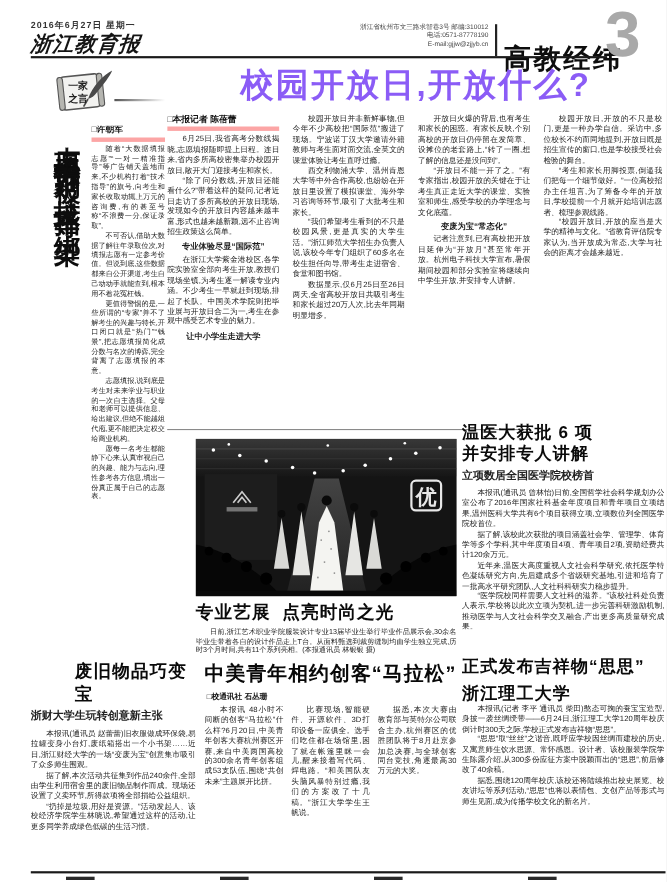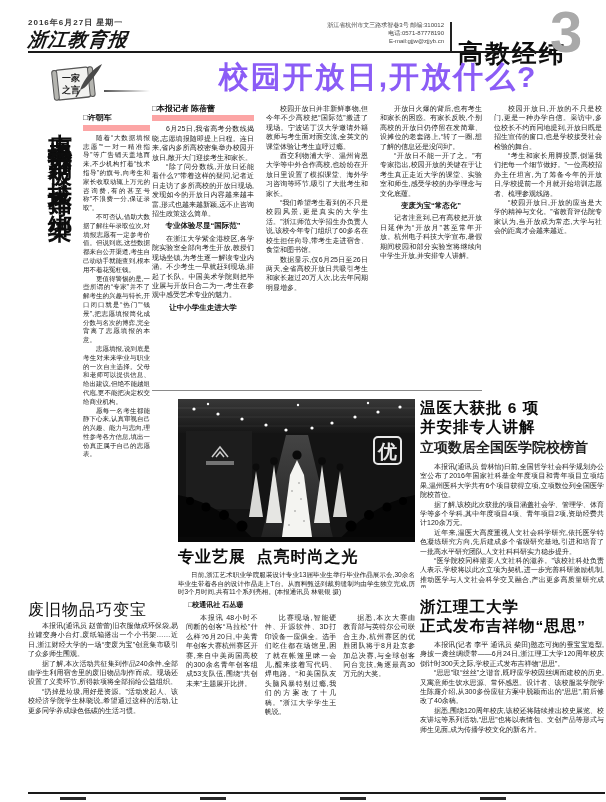--- a/index.html
+++ b/index.html
@@ -13,21 +13,21 @@
   .hdr-contact { position:absolute; left:322px; top:21px; width:122px; text-align:right; font-size:6px; line-height:8px; color:#444; }
   .hdr-vrule { position:absolute; left:450px; top:22px; width:1.5px; height:29px; background:#222; }
   .hdr-section { position:absolute; left:458px; top:21px; font-size:25px; font-weight:900; letter-spacing:2px; color:#0d0d0d;margin-top:16px; }
   .hdr-pagenum { position:absolute; left:550px; top:2px; font-size:58px; font-weight:bold; color:#a9a9a9; line-height:60px; }
   .hdr-rule { position:absolute; left:28px; top:51px; width:524px; height:2px; background:#1a1a1a; }
 
   
   .tiny { font-size:7px; line-height:9.4px; text-align:justify; text-justify:inter-character; word-break:break-all; color:#1c1c1c; overflow:hidden; }
   .tiny p { margin:0; text-indent:14px; }
   .tiny p.sh { text-align:center; text-indent:0; font-weight:bold; margin:3px 0; font-size:7.5px; }
-  .byline { font-size:8px; font-weight:bold; color:#111; border-bottom:6px solid #fca5a5; padding-bottom:2px; margin-bottom:3px; }
+  .byline { font-size:8px; font-weight:bold; color:#111; border-bottom:4px solid #fca5a5; padding-bottom:2px; margin-bottom:3px; }
 
   
   .op-logo { position:absolute; left:50px; top:60px;text-align:right; }
   .op-grad { position:absolute; left:104px; top:90px; width:46px; height:2px; background:linear-gradient(to right,#555,#fff); }
   .op-wrap { position:absolute; left:30px; top:114px; width:120px; height:478px; display:flex; gap:7px; overflow:hidden; }
   .op-vtitle { writing-mode:vertical-rl; font-family:"Liberation Serif", serif; font-size:24px; font-weight:900; letter-spacing:4px; width:46px; color:#0d0d0d; }
   .op-text { width:67px; font-size:6.5px; line-height:8.8px; }
   .op-text p { text-indent:13px; }
 
   
@@ -41,29 +41,29 @@
   .badge { position:absolute; left:497px; top:356px; width:96px; height:23px; background:#0c0c0c; color:#fff; border-radius:10px; text-align:center; font-size:13px; font-weight:900; line-height:23px; letter-spacing:1px; box-shadow:0 0 0 1.5px #fff, 0 0 0 2.5px #777, 1px 2px 3px #999; }
 
   
   .photo-wrap { position:absolute; left:178px; top:399px; width:237px; }
   .photo-frame { width:237px; height:143px; background:#111; overflow:hidden; }
   .photo-title { font-size:16px; font-weight:900; letter-spacing:1px; color:#0a0a0a; margin:5px 0 3px 0;font-family:Liberation Mono, monospace; }
   .photo-cap { font-size:6.5px; line-height:8.6px; }
   .photo-cap p { text-indent:13px; }
 
   
-  .wz { position:absolute; left:420px; top:398px; width:184px; height:190px; overflow:hidden; }
+  .wz { position:absolute; left:420px; top:384px; width:184px; height:190px; overflow:hidden; }
   .wz-t { font-size:15.5px; font-weight:900; line-height:19px; letter-spacing:1px; color:#0a0a0a; }
-  .wz-sub { font-size:14px; font-weight:bold; margin:3px 0 5px 0; color:#222; }
+  .wz-sub { font-size:10px; font-weight:bold; margin:3px 0 5px 0; color:#222; }
 
   .mascot { position:absolute; left:420px; top:597px; width:184px; height:194px; overflow:hidden; }
 
   
   .recycle { position:absolute; left:28px; top:600px; width:150px; height:190px; overflow:hidden; }
-  .rc-t { font-size:16px; font-weight:400; letter-spacing:1px; color:#0a0a0a; }
+  .rc-t { font-size:16px; font-weight:700; letter-spacing:1px; color:#0a0a0a;margin-left:40px; }
   .rc-sub { font-size:10px; font-weight:bold; margin:2px 0 5px 0; color:#222; }
 
   .maker { position:absolute; left:186px; top:600px; width:229px; height:190px; }
   .mk-t { text-align:center; font-size:18px; font-weight:900; letter-spacing:1px; color:#080808; margin-bottom:4px; }
   .mk-by { font-size:7px; font-weight:bold; margin:0 0 3px 2px; }
   .mk-cols { display:flex; gap:7px; height:152px; overflow:hidden; }
   .mk-cols .tiny { flex:1; }
 
   .foot-rule { position:absolute; left:28px; top:792px; width:577px; height:2px; background:#1a1a1a; }
   .foot-mark { position:absolute; top:797px; width:26px; height:3px; background:#2a2a2a; }
@@ -238,45 +238,47 @@
     <div class="tiny" style="height:128px;">
       <p>本报讯(通讯员 曾林怡)日前,全国哲学社会科学规划办公室公布了2016年国家社科基金年度项目和青年项目立项结果,温州医科大学共有6个项目获得立项,立项数位列全国医学院校首位。</p>
       <p>据了解,该校此次获批的项目涵盖社会学、管理学、体育学等多个学科,其中年度项目4项、青年项目2项,资助经费共计120余万元。</p>
       <p>近年来,温医大高度重视人文社会科学研究,依托医学特色凝练研究方向,先后建成多个省级研究基地,引进和培育了一批高水平研究团队,人文社科科研实力稳步提升。</p>
       <p>“医学院校同样需要人文社科的滋养。”该校社科处负责人表示,学校将以此次立项为契机,进一步完善科研激励机制,推动医学与人文社会科学交叉融合,产出更多高质量研究成果。</p>
     </div>
   </div>
 
   <div class="recycle">
     <div class="rc-t">废旧物品巧变宝</div>
+    <div class="rc-sub">浙财大学生玩转创意新主张</div>
     <div class="tiny" style="height:150px;">
       <p>本报讯(通讯员 赵蕾蕾)旧衣服做成环保袋,易拉罐变身小台灯,废纸箱搭出一个小书架……近日,浙江财经大学的一场“变废为宝”创意集市吸引了众多师生围观。</p>
       <p>据了解,本次活动共征集到作品240余件,全部由学生利用宿舍里的废旧物品制作而成。现场还设置了义卖环节,所得款项将全部捐给公益组织。</p>
       <p>“扔掉是垃圾,用好是资源。”活动发起人、该校经济学院学生林晓说,希望通过这样的活动,让更多同学养成绿色低碳的生活习惯。</p>
     </div>
   </div>
 
   <div class="maker">
+    <div class="mk-t">中美青年相约创客“马拉松”</div>
     <div class="mk-by">□校通讯社 石丛珊</div>
     <div class="mk-cols">
       <div class="tiny">
         <p>本报讯 48小时不间断的创客“马拉松”什么样?6月20日,中美青年创客大赛杭州赛区开赛,来自中美两国高校的300余名青年创客组成53支队伍,围绕“共创未来”主题展开比拼。</p>
       </div>
       <div class="tiny">
         <p>比赛现场,智能硬件、开源软件、3D打印设备一应俱全。选手们吃住都在场馆里,困了就在帐篷里眯一会儿,醒来接着写代码、焊电路。“和美国队友头脑风暴特别过瘾,我们的方案改了十几稿。”浙江大学学生王帆说。</p>
       </div>
       <div class="tiny">
         <p>据悉,本次大赛由教育部与英特尔公司联合主办,杭州赛区的优胜团队将于8月赴京参加总决赛,与全球创客同台竞技,角逐最高30万元的大奖。</p>
       </div>
     </div>
   </div>
 
   <div class="mascot">
+    <div class="wz-t" style="margin-bottom:5px;">正式发布吉祥物“思思”</div>
     <div class="wz-t">浙江理工大学</div>
-    <div class="wz-t" style="margin-bottom:5px;">正式发布吉祥物“思思”</div>
     <div class="tiny" style="height:148px;">
       <p>本报讯(记者 李平 通讯员 柴田)憨态可掬的蚕宝宝造型,身披一袭丝绸绶带——6月24日,浙江理工大学120周年校庆倒计时300天之际,学校正式发布吉祥物“思思”。</p>
       <p>“思思”取“丝丝”之谐音,既呼应学校因丝绸而建校的历史,又寓意师生饮水思源、常怀感恩。设计者、该校服装学院学生陈露介绍,从300多份应征方案中脱颖而出的“思思”,前后修改了40余稿。</p>
       <p>据悉,围绕120周年校庆,该校还将陆续推出校史展览、校友讲坛等系列活动,“思思”也将以表情包、文创产品等形式与师生见面,成为传播学校文化的新名片。</p>
     </div>
   </div>
 
   <div class="foot-rule"></div>
   <div class="foot-mark" style="left:60px;"></div>
   <div class="foot-mark" style="left:200px;"></div>

